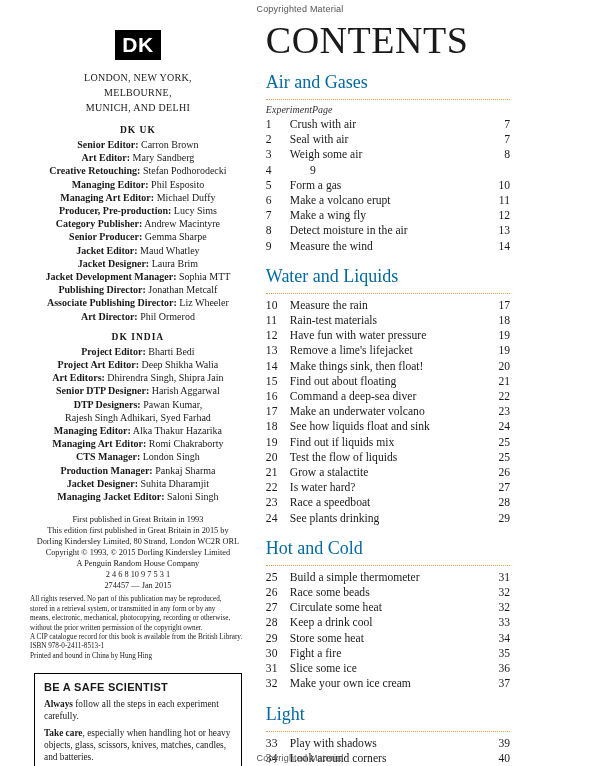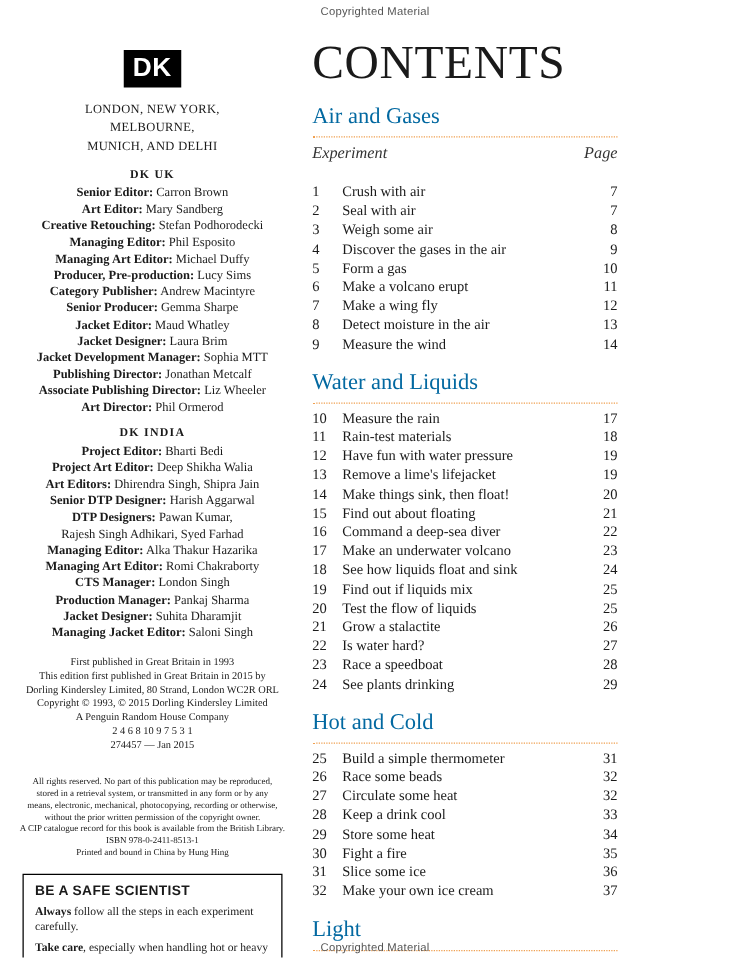--- a/index.html
+++ b/index.html
@@ -24,25 +24,26 @@
   }
   .copyright-top { padding-top: 4px; }
   .copyright-bottom {
     position: absolute;
     bottom: 3px;
     left: 0;
     width: 100%;
   }
   .page {
     position: absolute;
-    top: 30px;
+    top: 20px;
     left: 0;
     width: 508px;
     height: 726px;
     display: flex;
+    padding-left: 16px;
   }
   .left-col {
     width: 285px;
     padding: 6px 12px 0 14px;
     box-sizing: border-box;
     text-align: center;
   }
   .right-col {
     width: 315px;
     padding: 0 14px 0 8px;
@@ -83,22 +84,22 @@
   }
   .pub-block {
     font-size: 8.3px;
     line-height: 11px;
     margin-top: 11px;
   }
   .pub-block .sp { display: block; }
   .legal {
     font-size: 7.2px;
     line-height: 9.4px;
-    margin-top: 20px;
-    text-align: center;
+    margin-top: 4px;
+    text-align: left;
   }
   .safe-box {
     margin: 12px 4px 0 4px;
     border: 1px solid #000;
     padding: 7px 9px 9px 9px;
     text-align: left;
     font-family: "Liberation Serif", serif;
   }
   .safe-title {
     font-family: "Liberation Sans", sans-serif;
@@ -131,25 +132,25 @@
     margin: 8px 0 2px 0;
     font-family: "Liberation Serif", serif;
   }
   .dotted {
     border-bottom: 1.5px dotted #f0a050;
     height: 0;
     margin: 2px 0 4px 0;
   }
   .colhead {
     display: flex;
-    justify-content: space-between;
+    justify-content: flex-start;
     font-style: italic;
-    font-size: 13px;
+    font-size: 10px;
     color: #333;
-    margin-bottom: 16px;
+    margin-bottom: 2px;
   }
   .toc-row {
     display: flex;
     align-items: baseline;
     font-size: 11.6px;
     line-height: 15.2px;
   }
   .toc-num {
     width: 24px;
     flex: 0 0 24px;
@@ -263,21 +264,20 @@
           <span class="toc-label">Seal with air</span>
           <span class="toc-page">7</span>
         </div>
       <div class="toc-row">
           <span class="toc-num">3</span>
           <span class="toc-label">Weigh some air</span>
           <span class="toc-page">8</span>
         </div>
       <div class="toc-row">
           <span class="toc-num">4</span>
-          <span class="toc-label">Discover the gases in the air</span>
           <span class="toc-page">9</span>
         </div>
       <div class="toc-row">
           <span class="toc-num">5</span>
           <span class="toc-label">Form a gas</span>
           <span class="toc-page">10</span>
         </div>
       <div class="toc-row">
           <span class="toc-num">6</span>
           <span class="toc-label">Make a volcano erupt</span>

